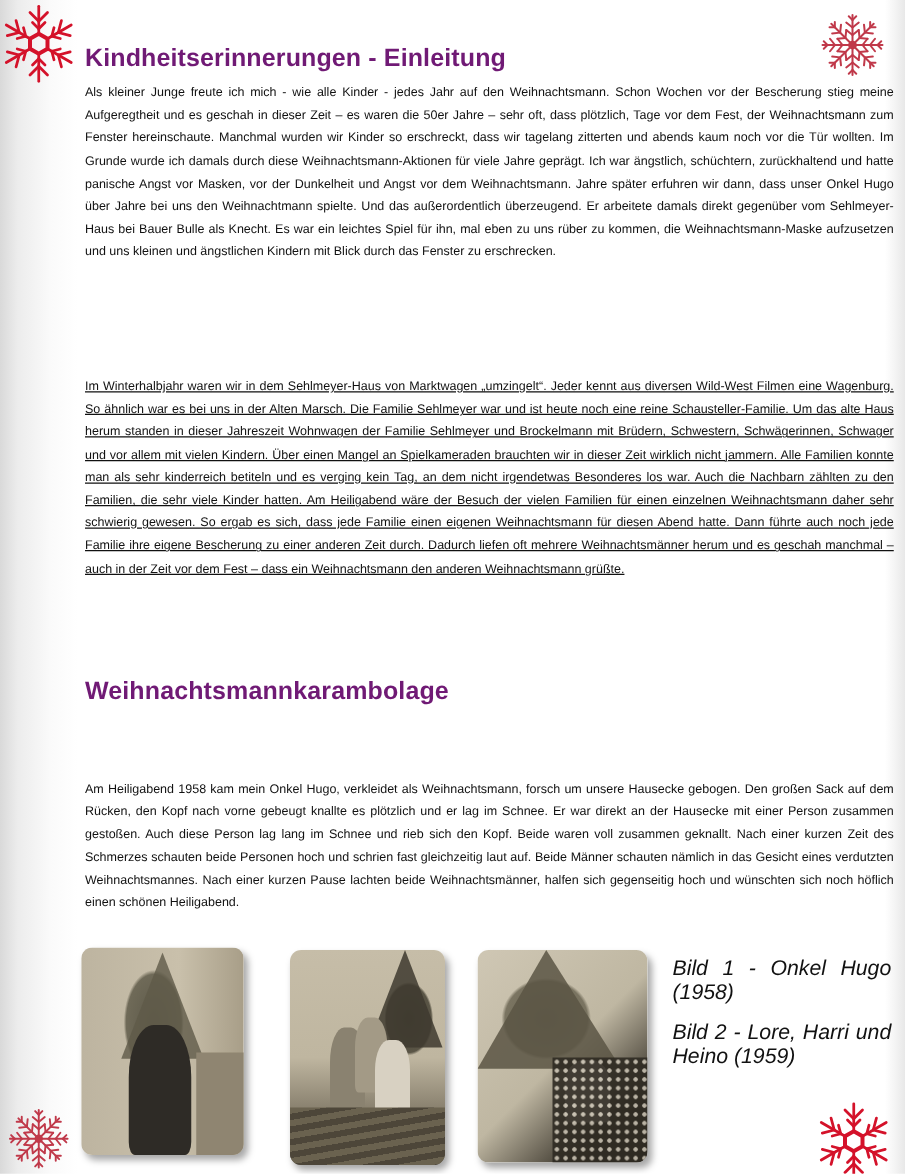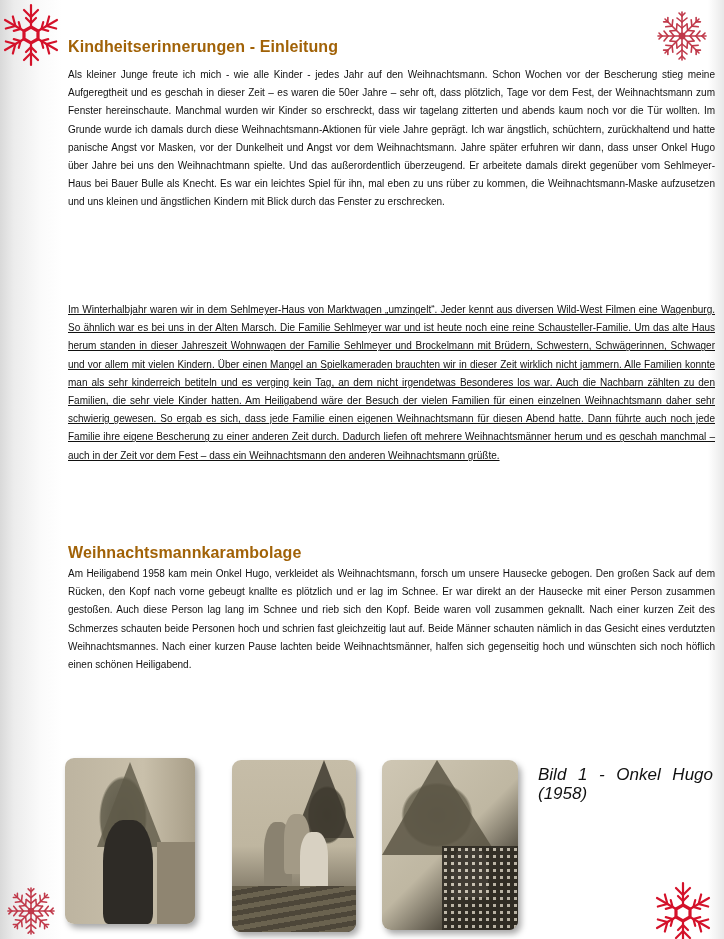--- a/index.html
+++ b/index.html
@@ -2,30 +2,30 @@
 <html><head>
 <meta charset="utf-8">
 <style>
   html, body { margin: 0; padding: 0; }
   body {
     width: 724px; height: 939px; overflow: hidden; position: relative;
     background: linear-gradient(to right, #d9d9d9 0px, #ececec 14px, #fafafa 40px, #ffffff 62px, #ffffff 708px, #f4f4f4 716px, #e8e8e8 724px);
     font-family: "Liberation Sans", sans-serif; color: #111;
   }
   h2 {
-    margin: 0; font-size: 16px; font-weight: bold; color: #a16207; line-height: 18px; letter-spacing: 0.1px;
+    margin: 0; font-size: 20px; font-weight: bold; color: #701a75; line-height: 18px; letter-spacing: 0.1px;
   }
   p {
     margin: 0; font-size: 10px; line-height: 18.2px; text-align: justify;
   }
   .h1 { position: absolute; left: 68px; top: 38px; }
   .p1 { position: absolute; left: 68px; top: 66px; width: 647px; }
   .p2 { position: absolute; left: 68px; top: 301px; width: 647px; text-decoration: underline; }
   .h2b { position: absolute; left: 68px; top: 544px; }
-  .p3 { position: absolute; left: 68px; top: 565px; width: 647px; }
+  .p3 { position: absolute; left: 68px; top: 623px; width: 647px; }
   .photo {
     position: absolute; border-radius: 9px; overflow: hidden;
     box-shadow: 3px 4px 6px rgba(0,0,0,0.35);
   }
   .ph1 { left: 65px; top: 758px; width: 130px; height: 166px;
     background:
       radial-gradient(ellipse 40px 70px at 58px 60px, #5e5a4a 0%, #6f6a58 55%, transparent 60%),
       linear-gradient(to right, #bdb4a0 0%, #c9c0ab 60%, #a89e88 100%); }
   .ph2 { left: 232px; top: 760px; width: 124px; height: 172px;
     background:
@@ -138,13 +138,14 @@
 <div class="photo ph3">
   <svg class="tree" style="left:0px;top:0px" width="120" height="100" viewBox="0 0 120 100">
       <polygon points="55,0 115,95 0,95" fill="#5a5544" opacity="0.85"></polygon>
     </svg>
   <div class="person" style="left:70px;top:88px;width:36px;height:50px;background:#ddd6c8;"></div>
   <div style="position:absolute;left:60px;top:86px;width:76px;height:84px;background:radial-gradient(circle,#c6bfb0 1.5px,#2e2a22 2px) 0 0/7px 7px;opacity:0.9;"></div>
 </div>
 
 <div class="captions">
   <p class="caption">Bild 1 - Onkel Hugo (1958)</p>
+  <p class="caption">Bild 2 - Lore, Harri und Heino (1959)</p>
 </div>
 
 </body></html>

